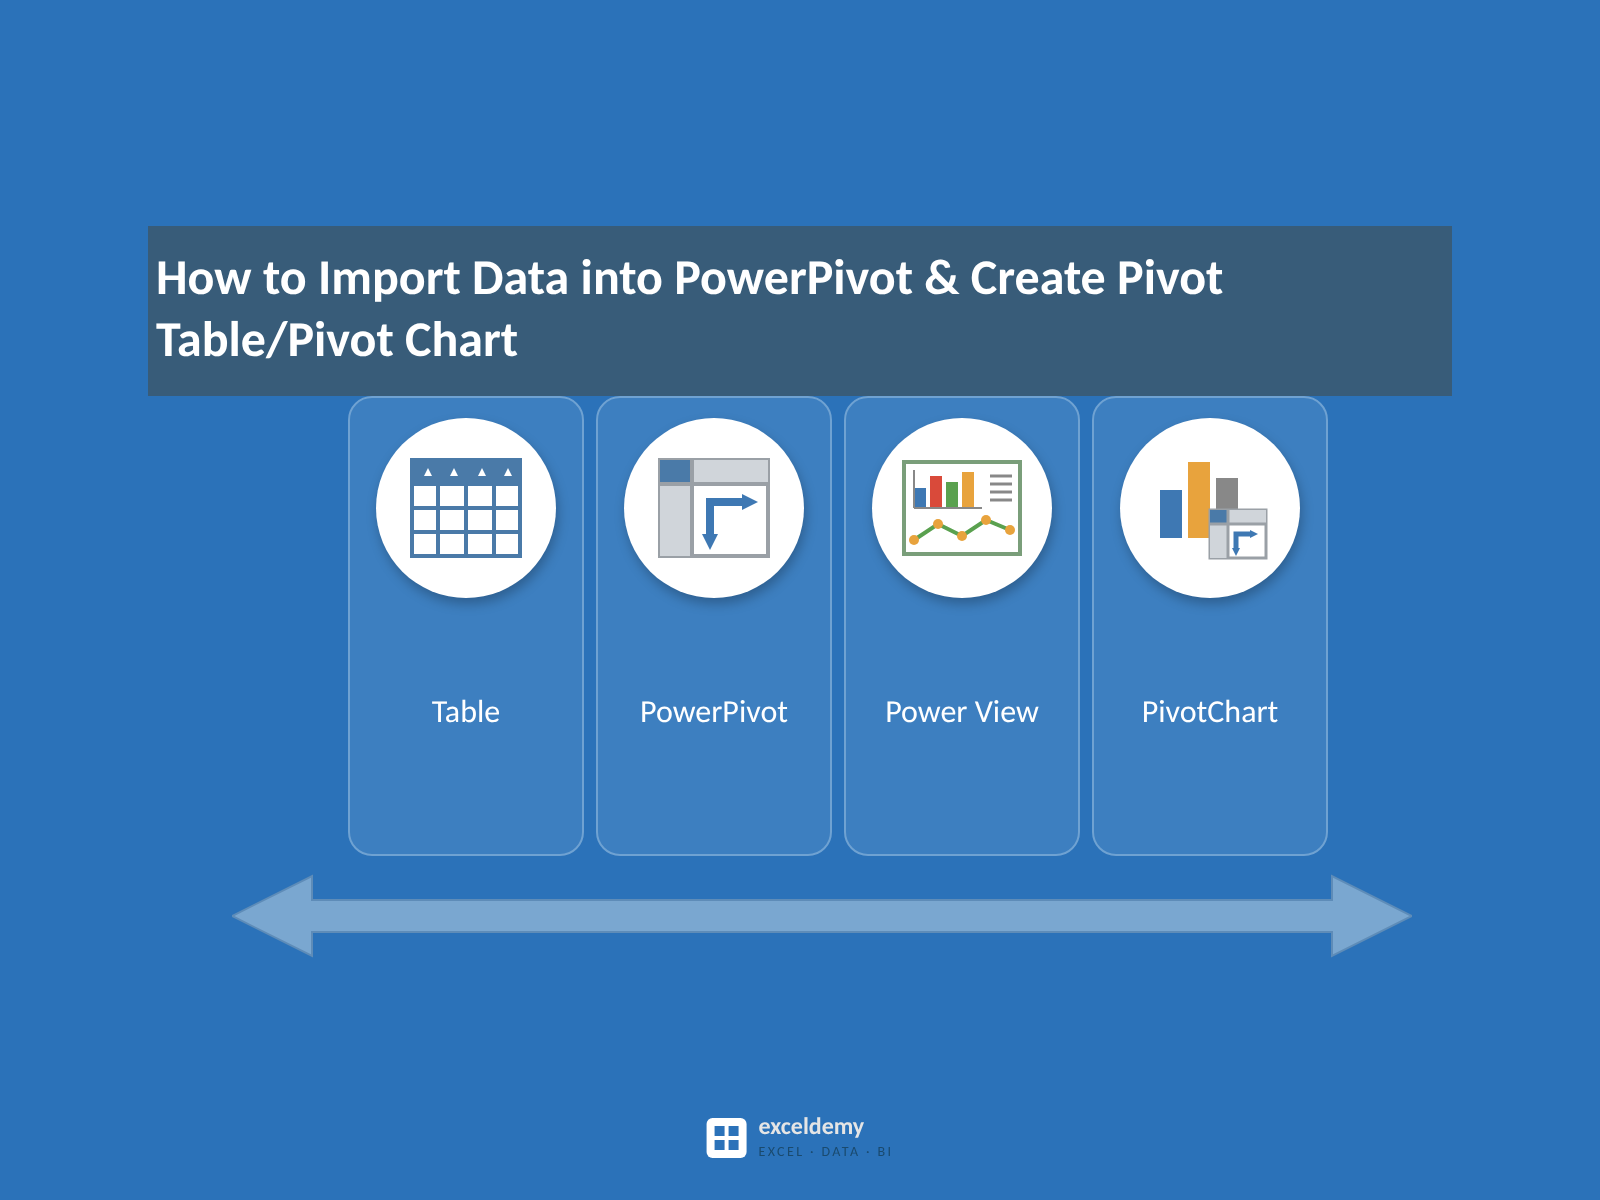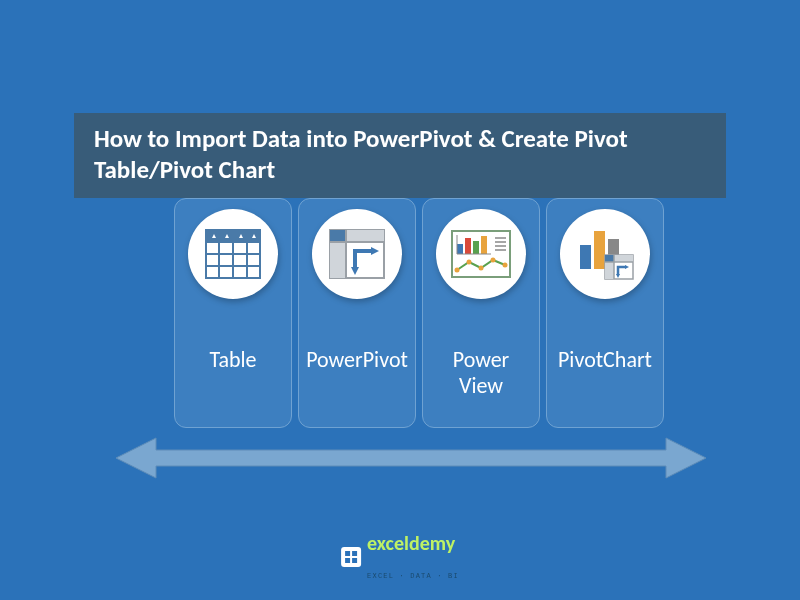--- a/index.html
+++ b/index.html
@@ -13,21 +13,21 @@
   }
   .title-bar {
     position: absolute;
     top: 113px;
     left: 74px;
     width: 652px;
     background: #385c79;
     color: #fff;
     font-size: 25px;
     font-weight: bold;
-    padding: 10px 14px 12px 20px;
+    padding: 10px 14px 12px 4px;
     line-height: 1.25;
   }
   .cards {
     position: absolute;
     top: 198px;
     left: 174px;
     display: flex;
     gap: 6px;
   }
   .card {
@@ -47,21 +47,21 @@
     background: #fff;
     border-radius: 50%;
     display: flex;
     align-items: center;
     justify-content: center;
     box-shadow: 1px 3px 6px rgba(0,0,0,0.25);
   }
   .card-label {
     margin-top: 48px;
     color: #fff;
-    font-size: 22px;
+    font-size: 16px;
     text-align: center;
     line-height: 1.2;
     padding: 0 6px;
   }
   .arrow-wrap {
     position: absolute;
     top: 436px;
     left: 116px;
     width: 590px;
     height: 44px;
@@ -78,31 +78,30 @@
   .logo-box {
     width: 20px;
     height: 20px;
     background: #fff;
     border-radius: 3px;
     display: flex;
     align-items: center;
     justify-content: center;
   }
   .logo-text {
-    color: #bef264;
+    color: #e5e5e5;
     font-weight: bold;
-    font-size: 20px;
+    font-size: 12px;
     line-height: 1;
   }
   .logo-sub {
     color: #1a4a6e;
     font-size: 7px;
     letter-spacing: 1.2px;
-    margin-top: 19px;
-    font-family: Liberation Mono, monospace;
+    margin-top: 1px;
   }
   .logo-stack { display: flex; flex-direction: column; }
 </style>
 </head>
 <body>
 
 <div class="title-bar">How to Import Data into PowerPivot &amp; Create Pivot Table/Pivot Chart</div>
 
 <div class="cards">
 

